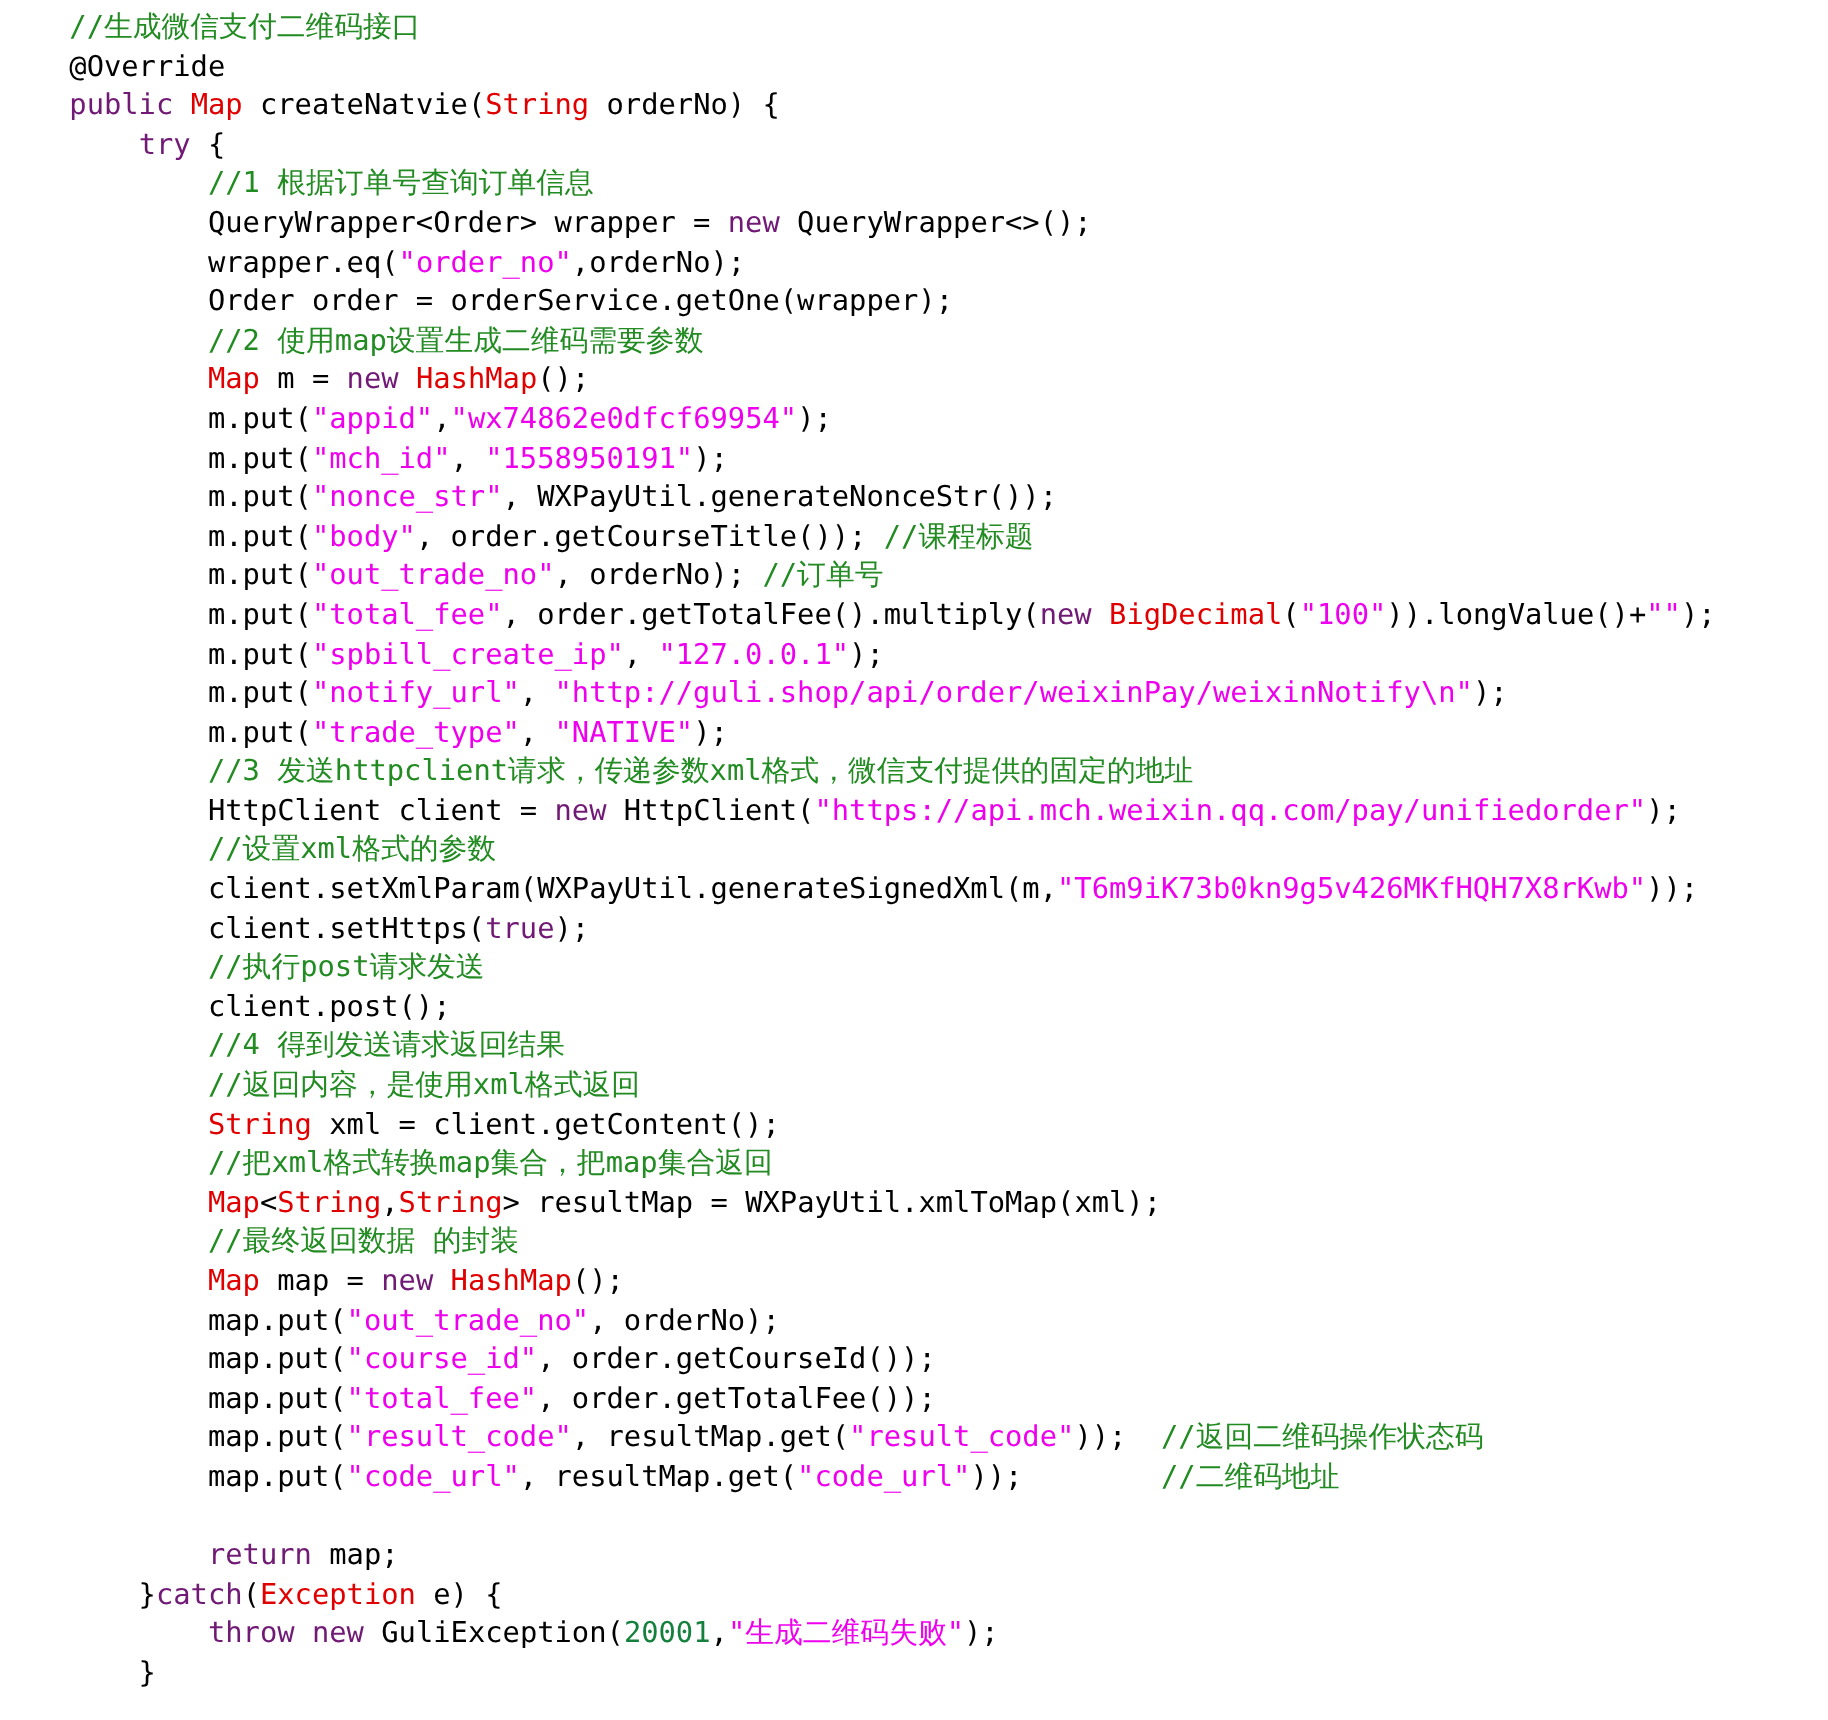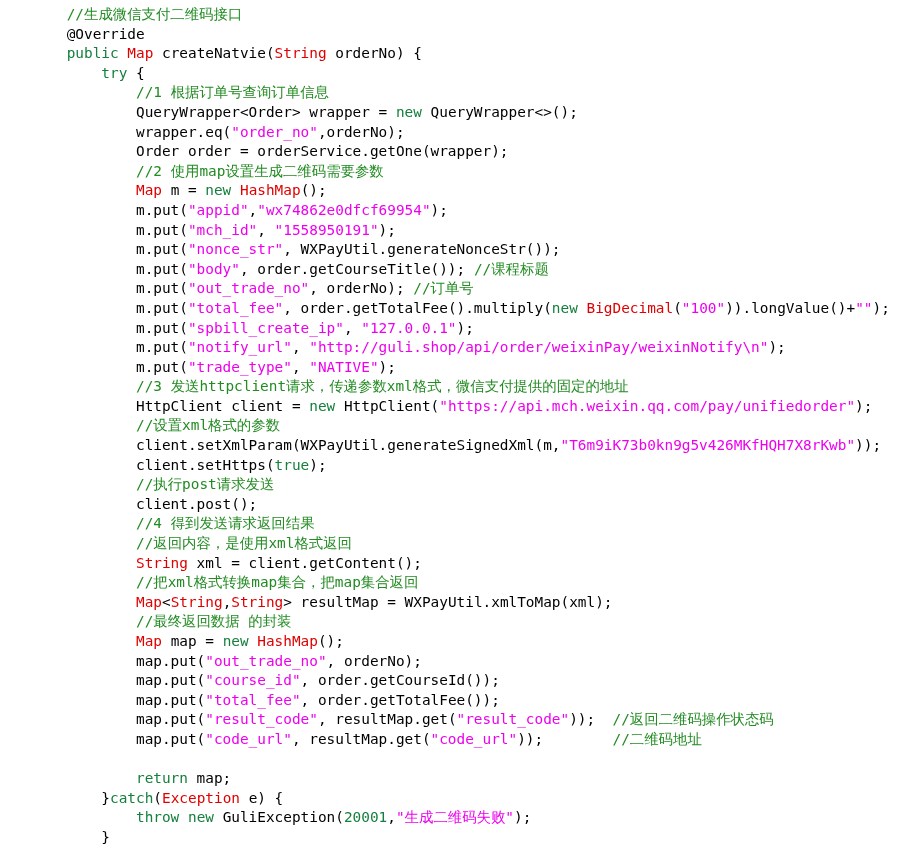--- a/index.html
+++ b/index.html
@@ -28,26 +28,25 @@
     top: 5px;
     width: 914px;
     font-size: 14.4px;
     line-height: 19.6px;
     white-space: pre;
     letter-spacing: 0px;
   }
   .code-line {
     height: 19.6px;
     white-space: pre;
-    padding-left: 32px;
     box-sizing: border-box;
   }
   
   .t-plain   { color: #000000; }
-  .t-keyword { color: #15803d; }
+  .t-keyword { color: #701a75; }
   .t-type    { color: #e00000; }
   .t-string  { color: #ee00ee; }
   .t-comment { color: #228b22; }
   .t-number  { color: #15803d; }
   .t-cjk     { font-family: "DejaVu Sans", "Liberation Sans", sans-serif; }
 </style>
 </head>
 <body>
 
 <div id="code-root">

